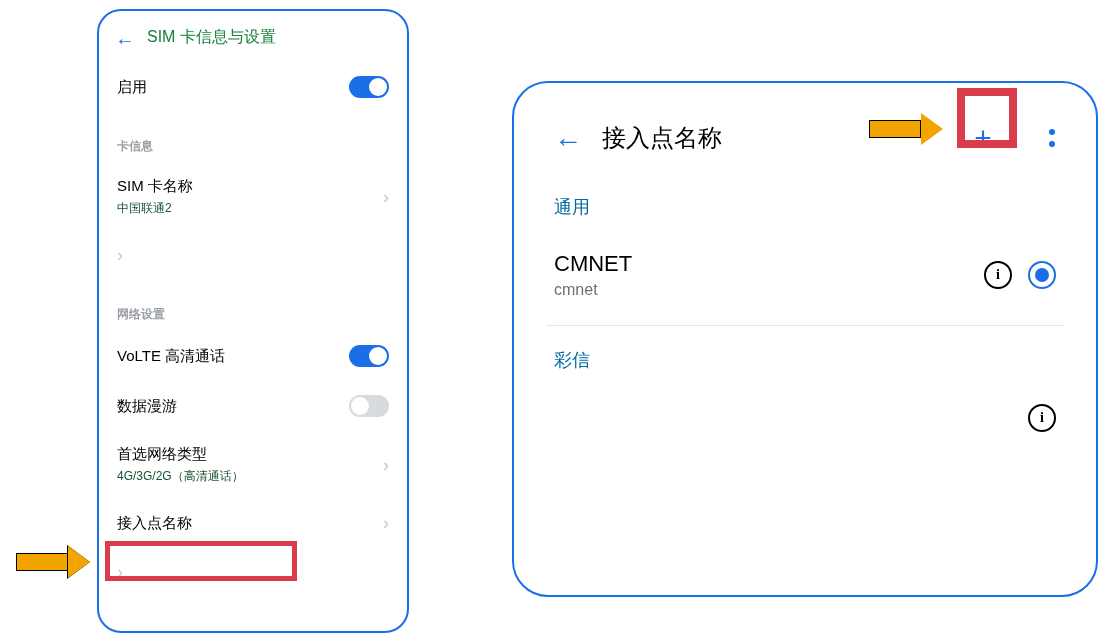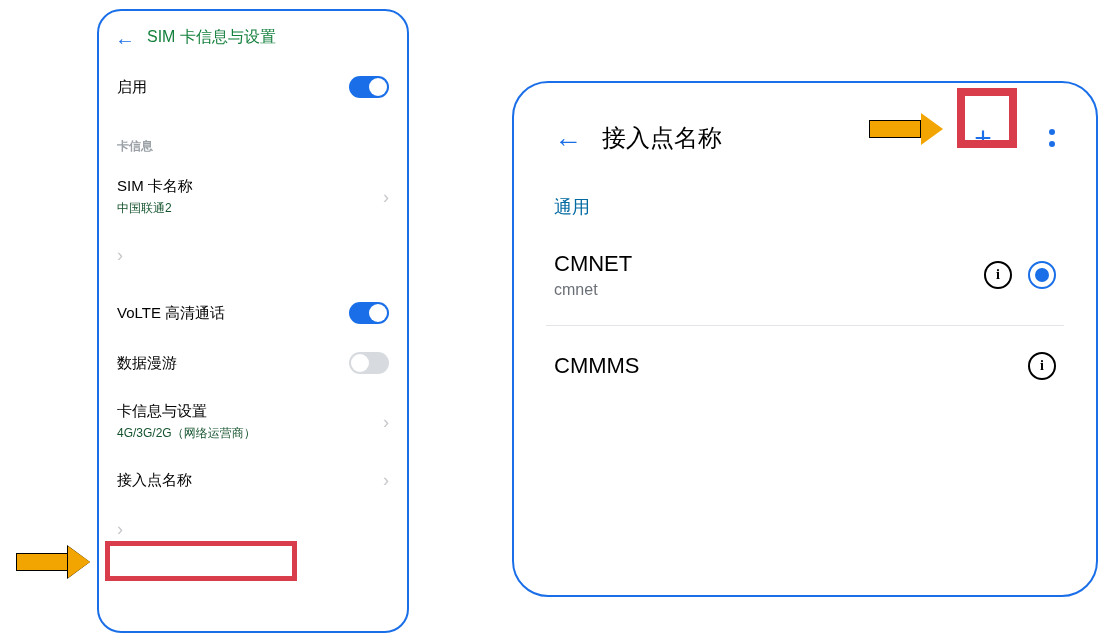--- a/index.html
+++ b/index.html
@@ -246,39 +246,40 @@
       <span class="sub sub-blue">中国联通2</span>
     </div>
     <span class="chevron">›</span>
   </div>
 
   <div class="row">
     <span class="chevron">›</span>
   </div>
 
   <div class="spacer"></div>
+  <div class="section-header">网络设置</div>
 
   <div class="row">
     <div class="main">
       <span class="label">VoLTE 高清通话</span>
     </div>
     <span class="toggle toggle-on"></span>
   </div>
 
   <div class="row">
     <div class="main">
       <span class="label">数据漫游</span>
     </div>
     <span class="toggle toggle-off"></span>
   </div>
 
   <div class="row">
     <div class="main">
-      <span class="label">卡信息与设置</span>
-      <span class="sub sub-blue">4G/3G/2G（网络运营商）</span>
+      <span class="label">首选网络类型</span>
+      <span class="sub sub-blue">4G/3G/2G（高清通话）</span>
     </div>
     <span class="chevron">›</span>
   </div>
 
   <div class="row">
     <div class="main">
       <span class="label">接入点名称</span>
     </div>
     <span class="chevron">›</span>
   </div>
@@ -309,24 +310,24 @@
     <div class="names">
       <span class="apn-title">CMNET</span>
       <span class="apn-sub">cmnet</span>
     </div>
     <span class="info-circle">i</span>
     <span class="radio-selected"></span>
   </div>
 
   <div class="pr-divider"></div>
 
+  <div class="pr-section">彩信</div>
 
   <div class="pr-row">
     <div class="names">
-      <span class="apn-title">CMMMS</span>
     </div>
     <span class="info-circle">i</span>
   </div>
 
 </div>
 
 <div class="red-box-left"></div>
 <div class="arrow arrow-left">
   <div class="arrow-shaft"></div>
   <div class="arrow-head orange"></div>

